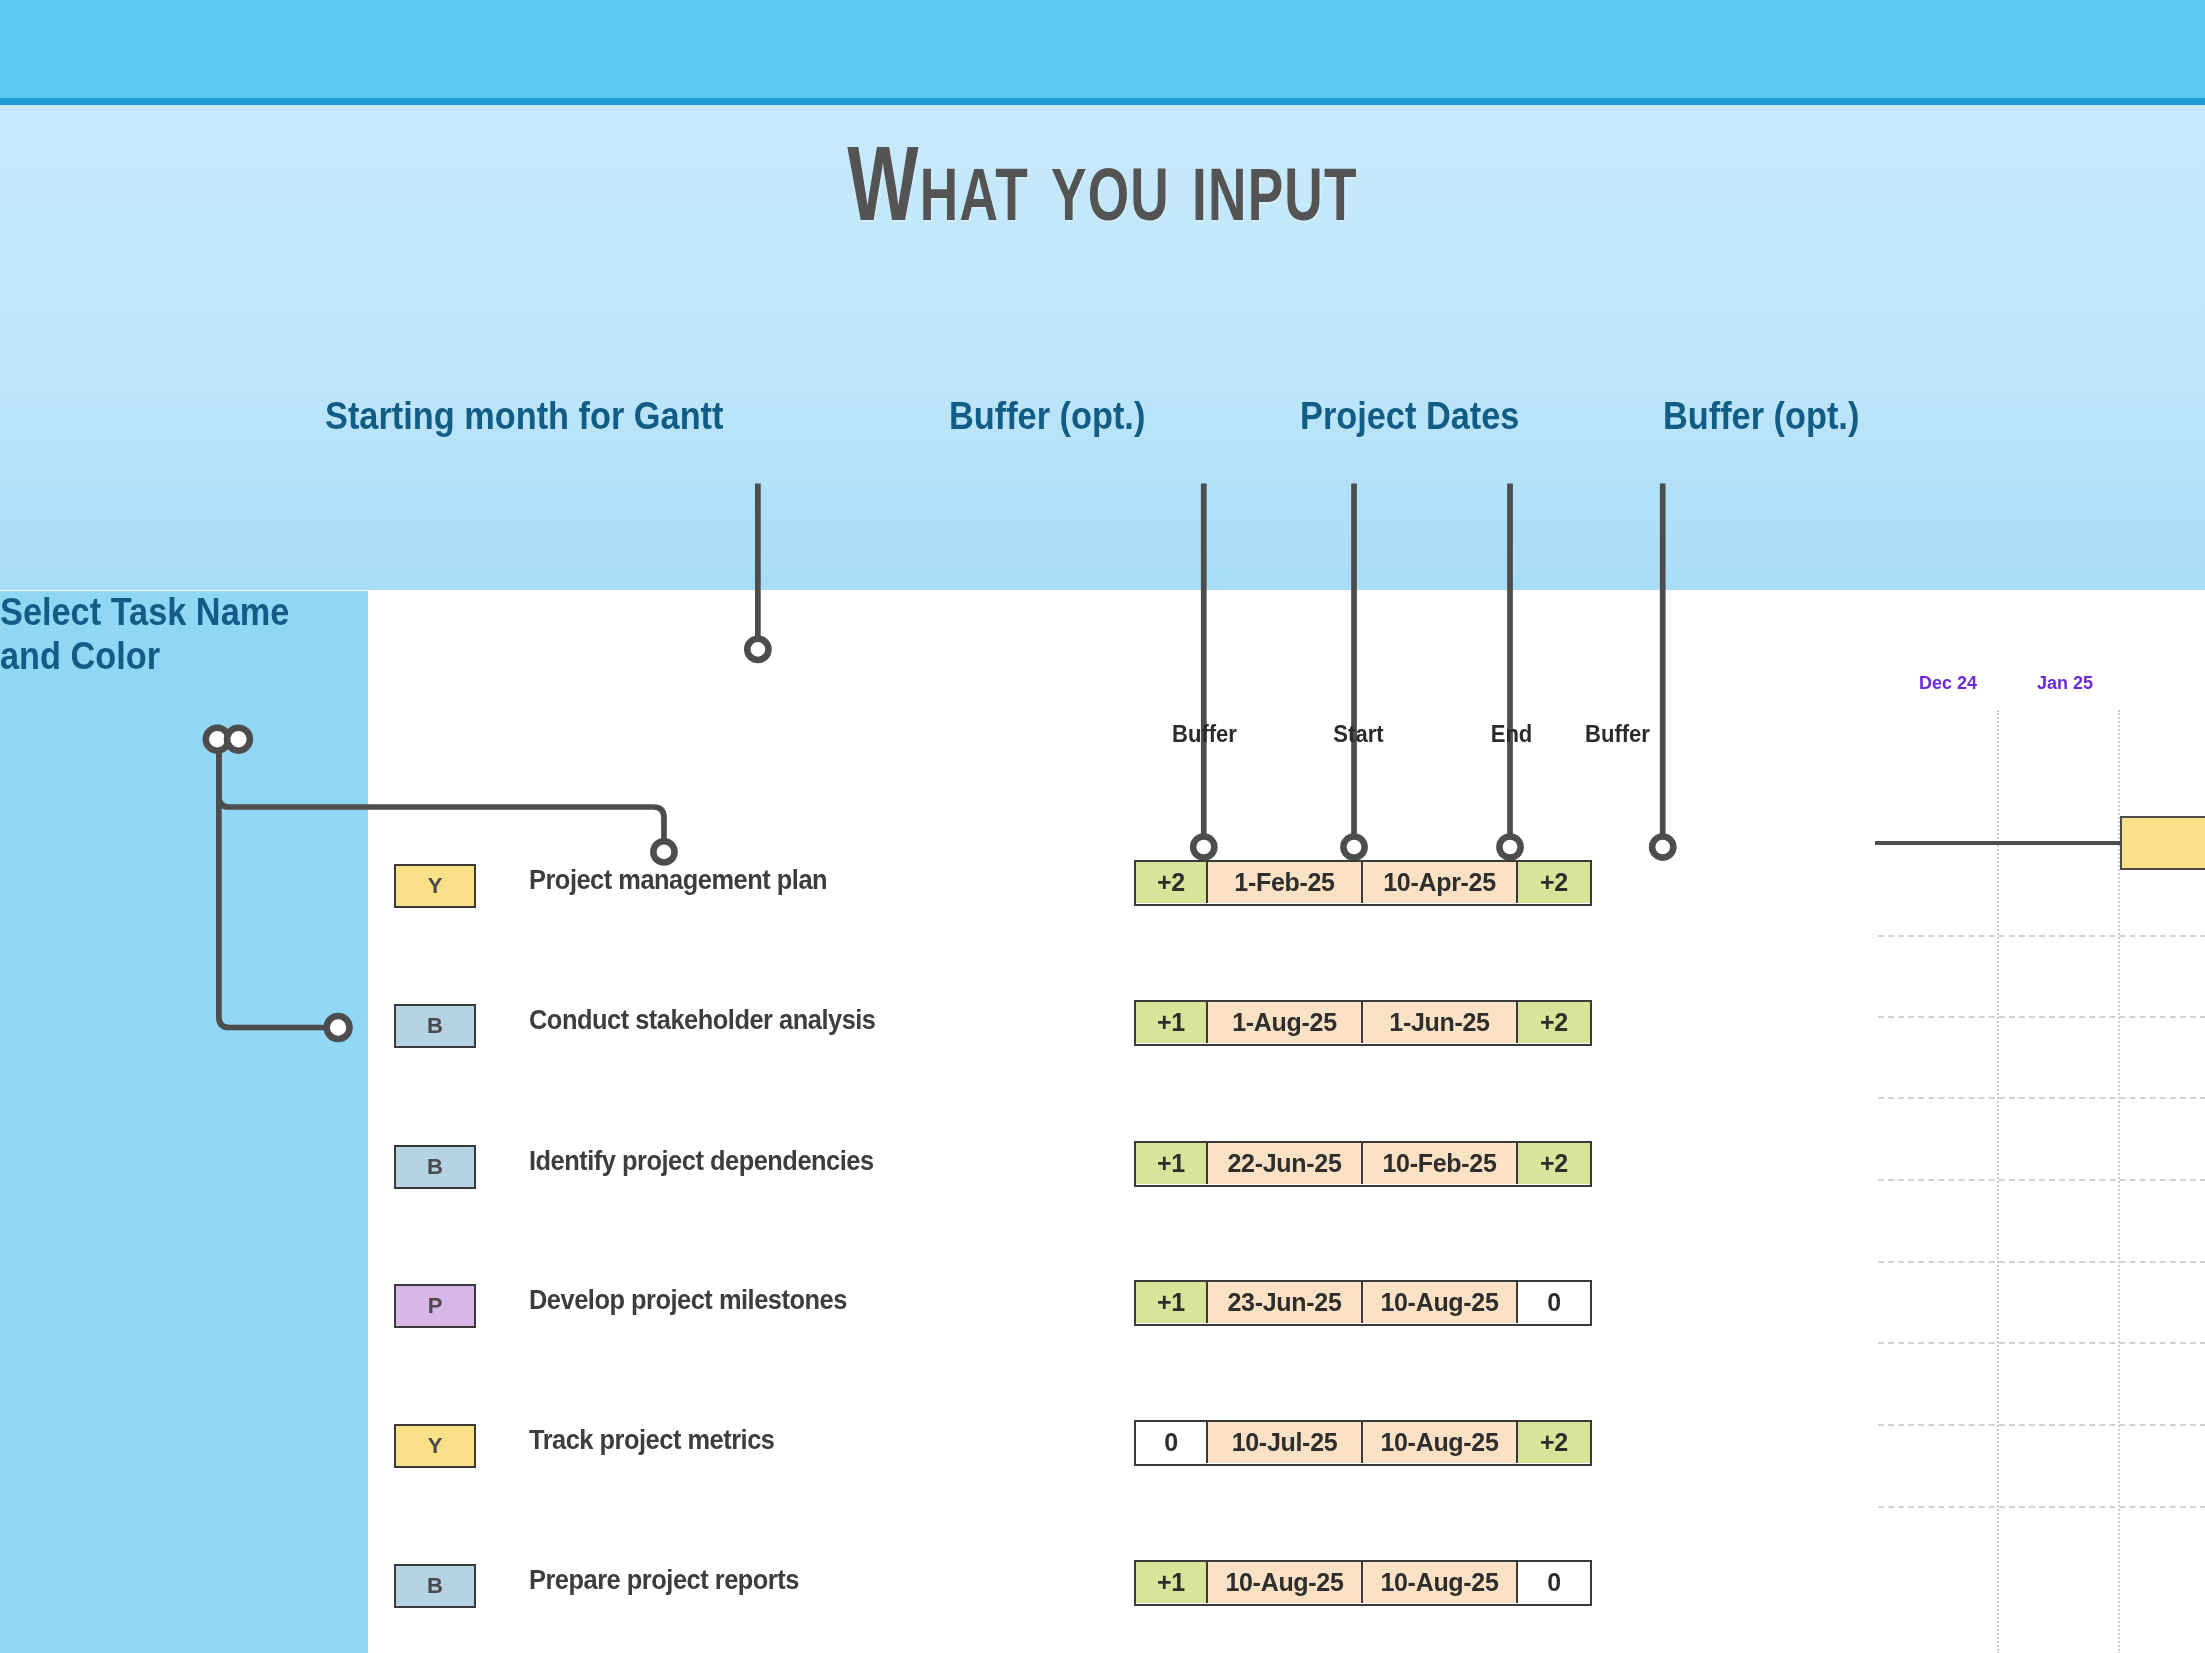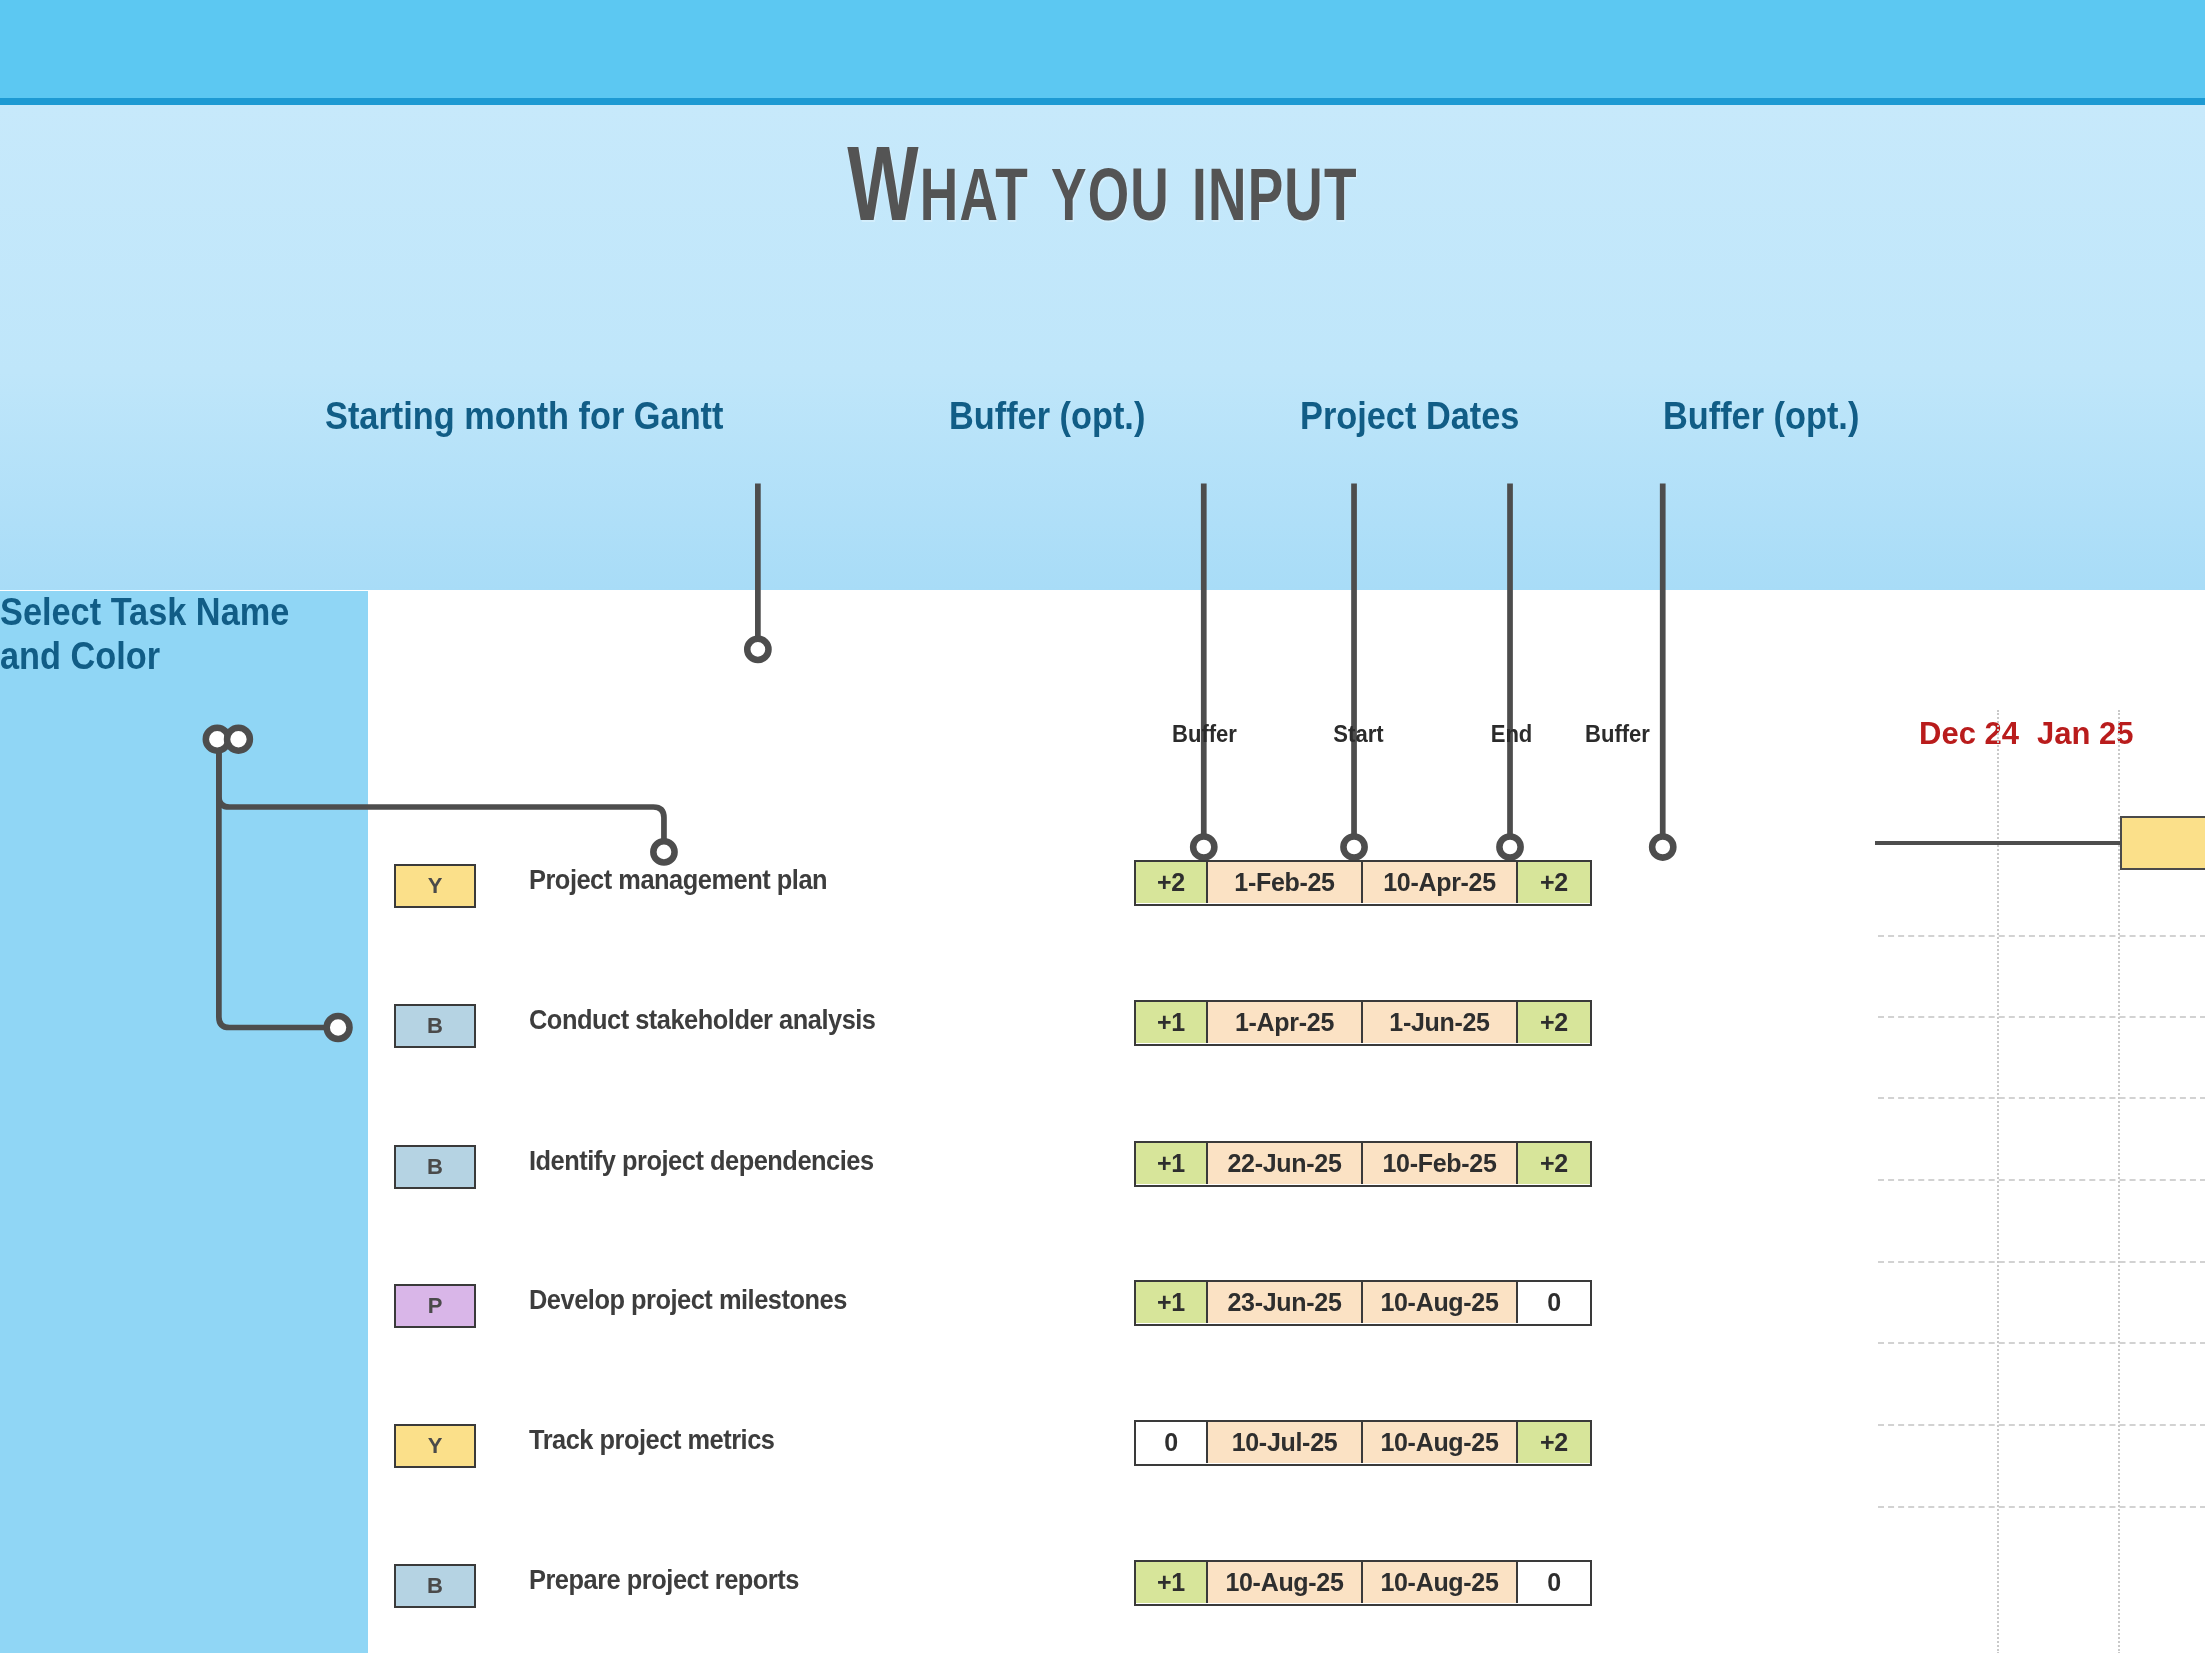--- a/index.html
+++ b/index.html
@@ -101,22 +101,22 @@
     border-right:2.5px solid #3a3a3a;letter-spacing:-0.3px;
   }
   .cell:last-child{border-right:none;}
   .cell.buf{width:72px;background:#d7e59a;}
   .cell.buf.zero{background:#ffffff;}
   .cell.date{width:155px;background:#fbe2c4;}
 
   
   .gantt{position:absolute;left:1841px;top:591px;width:364px;height:1063px;overflow:hidden;}
   .g-month{
-    position:absolute;top:82px;font-size:31px;font-weight:700;color:#b91c1c;
-    font-family:"Liberation Sans",sans-serif;white-space:nowrap;margin-top:43px;
+    position:absolute;top:82px;font-size:18px;font-weight:700;color:#6d28d9;
+    font-family:"Liberation Sans",sans-serif;white-space:nowrap;
   }
   .g-m0{left:78px;}
   .g-m1{left:196px;text-align:right;}
   .g-vline{position:absolute;top:119px;height:944px;width:0;
            border-left:2.5px dotted #c9c9c9;}
   .g-hline{position:absolute;left:37px;width:328px;height:0;
            border-top:2.5px dashed #d2d2d2;}
   .g-connector{position:absolute;left:34px;height:4.1px;background:#4d4d4d;}
   .g-bar{position:absolute;border:2.5px solid #4a4a4a;box-sizing:border-box;}
 </style>
@@ -189,21 +189,21 @@
           <div class="cell date">1-Feb-25</div>
           <div class="cell date">10-Apr-25</div>
           <div class="cell buf">+2</div>
         </div>
       </div>
       <div class="task-row" style="top: 1002px;">
         <div class="swatch" style="top: 1.6px; background: rgb(181, 211, 227);">B</div>
         <div class="task-name">Conduct stakeholder analysis</div>
         <div class="cells">
           <div class="cell buf">+1</div>
-          <div class="cell date">1-Apr-25</div>
+          <div class="cell date">1-Aug-25</div>
           <div class="cell date">1-Jun-25</div>
           <div class="cell buf">+2</div>
         </div>
       </div>
       <div class="task-row" style="top: 1143px;">
         <div class="swatch" style="top: 1.6px; background: rgb(181, 211, 227);">B</div>
         <div class="task-name">Identify project dependencies</div>
         <div class="cells">
           <div class="cell buf">+1</div>
           <div class="cell date">22-Jun-25</div>

